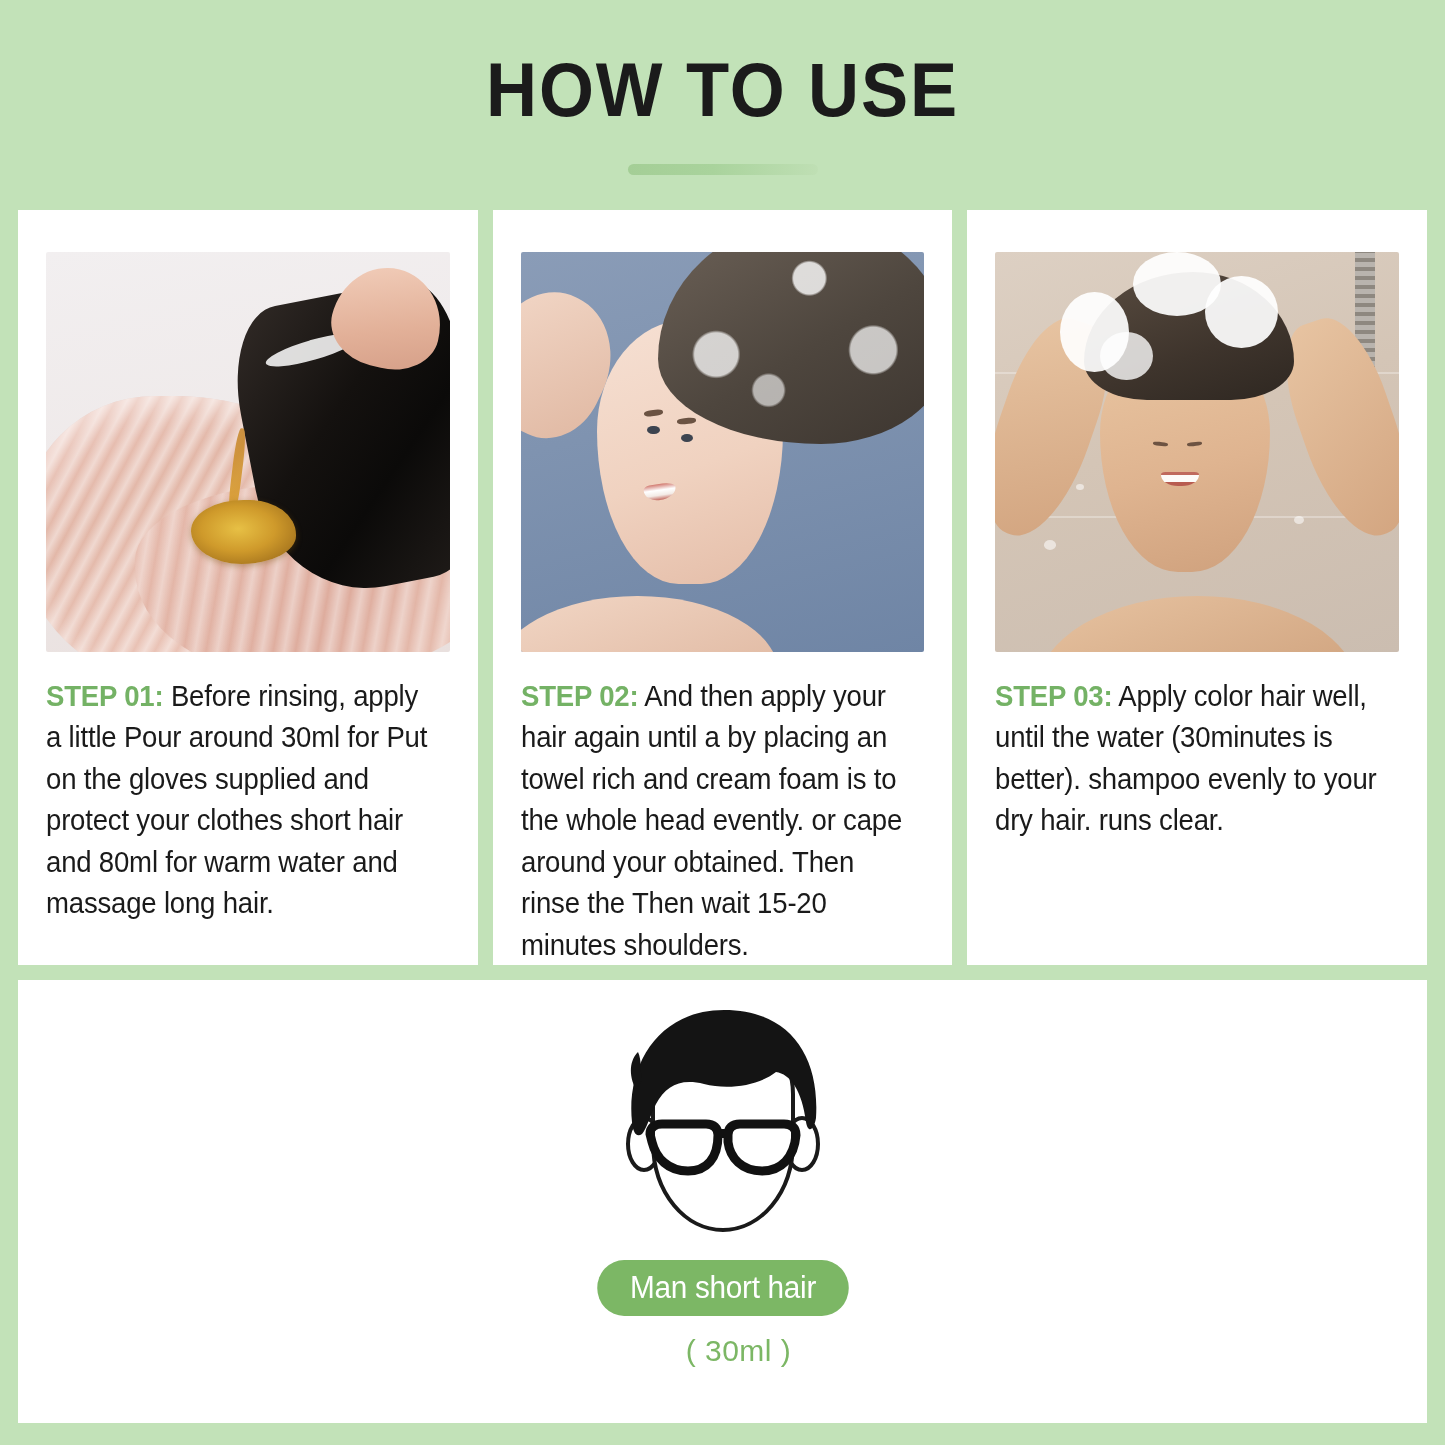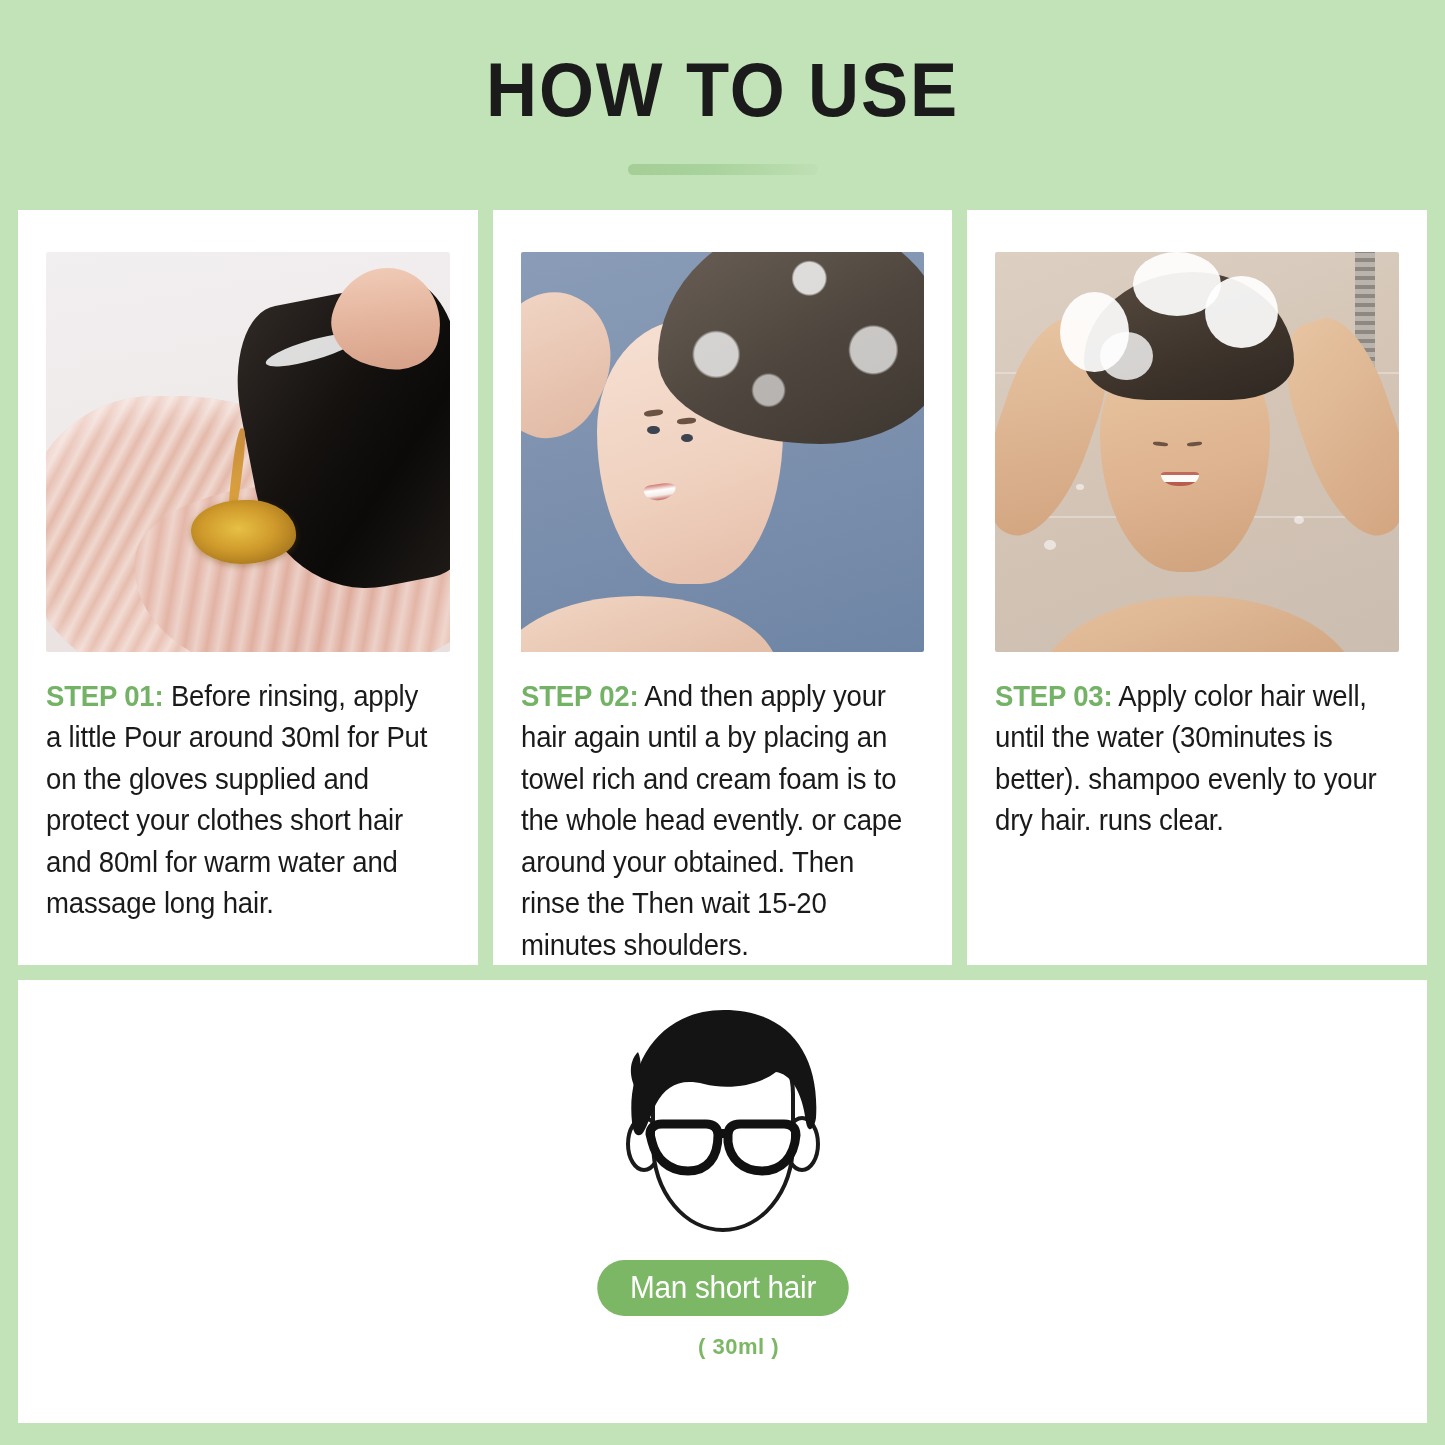--- a/index.html
+++ b/index.html
@@ -214,22 +214,22 @@
     padding:10px 34px;
     font-size:31px;
     font-weight:500;
     letter-spacing:-0.3px;
     white-space:nowrap;
     transform:scaleX(0.96);
   }
   .volume{
     margin-top:18px;
     color:#7cb765;
-    font-weight:bold;
-    font-size:22px;
+    font-weight:normal;
+    font-size:30px;
     letter-spacing:0.5px;
     margin-left:32px;
   }
 </style>
 </head>
 <body>
 
 <div class="page">
 
   <div class="header">

